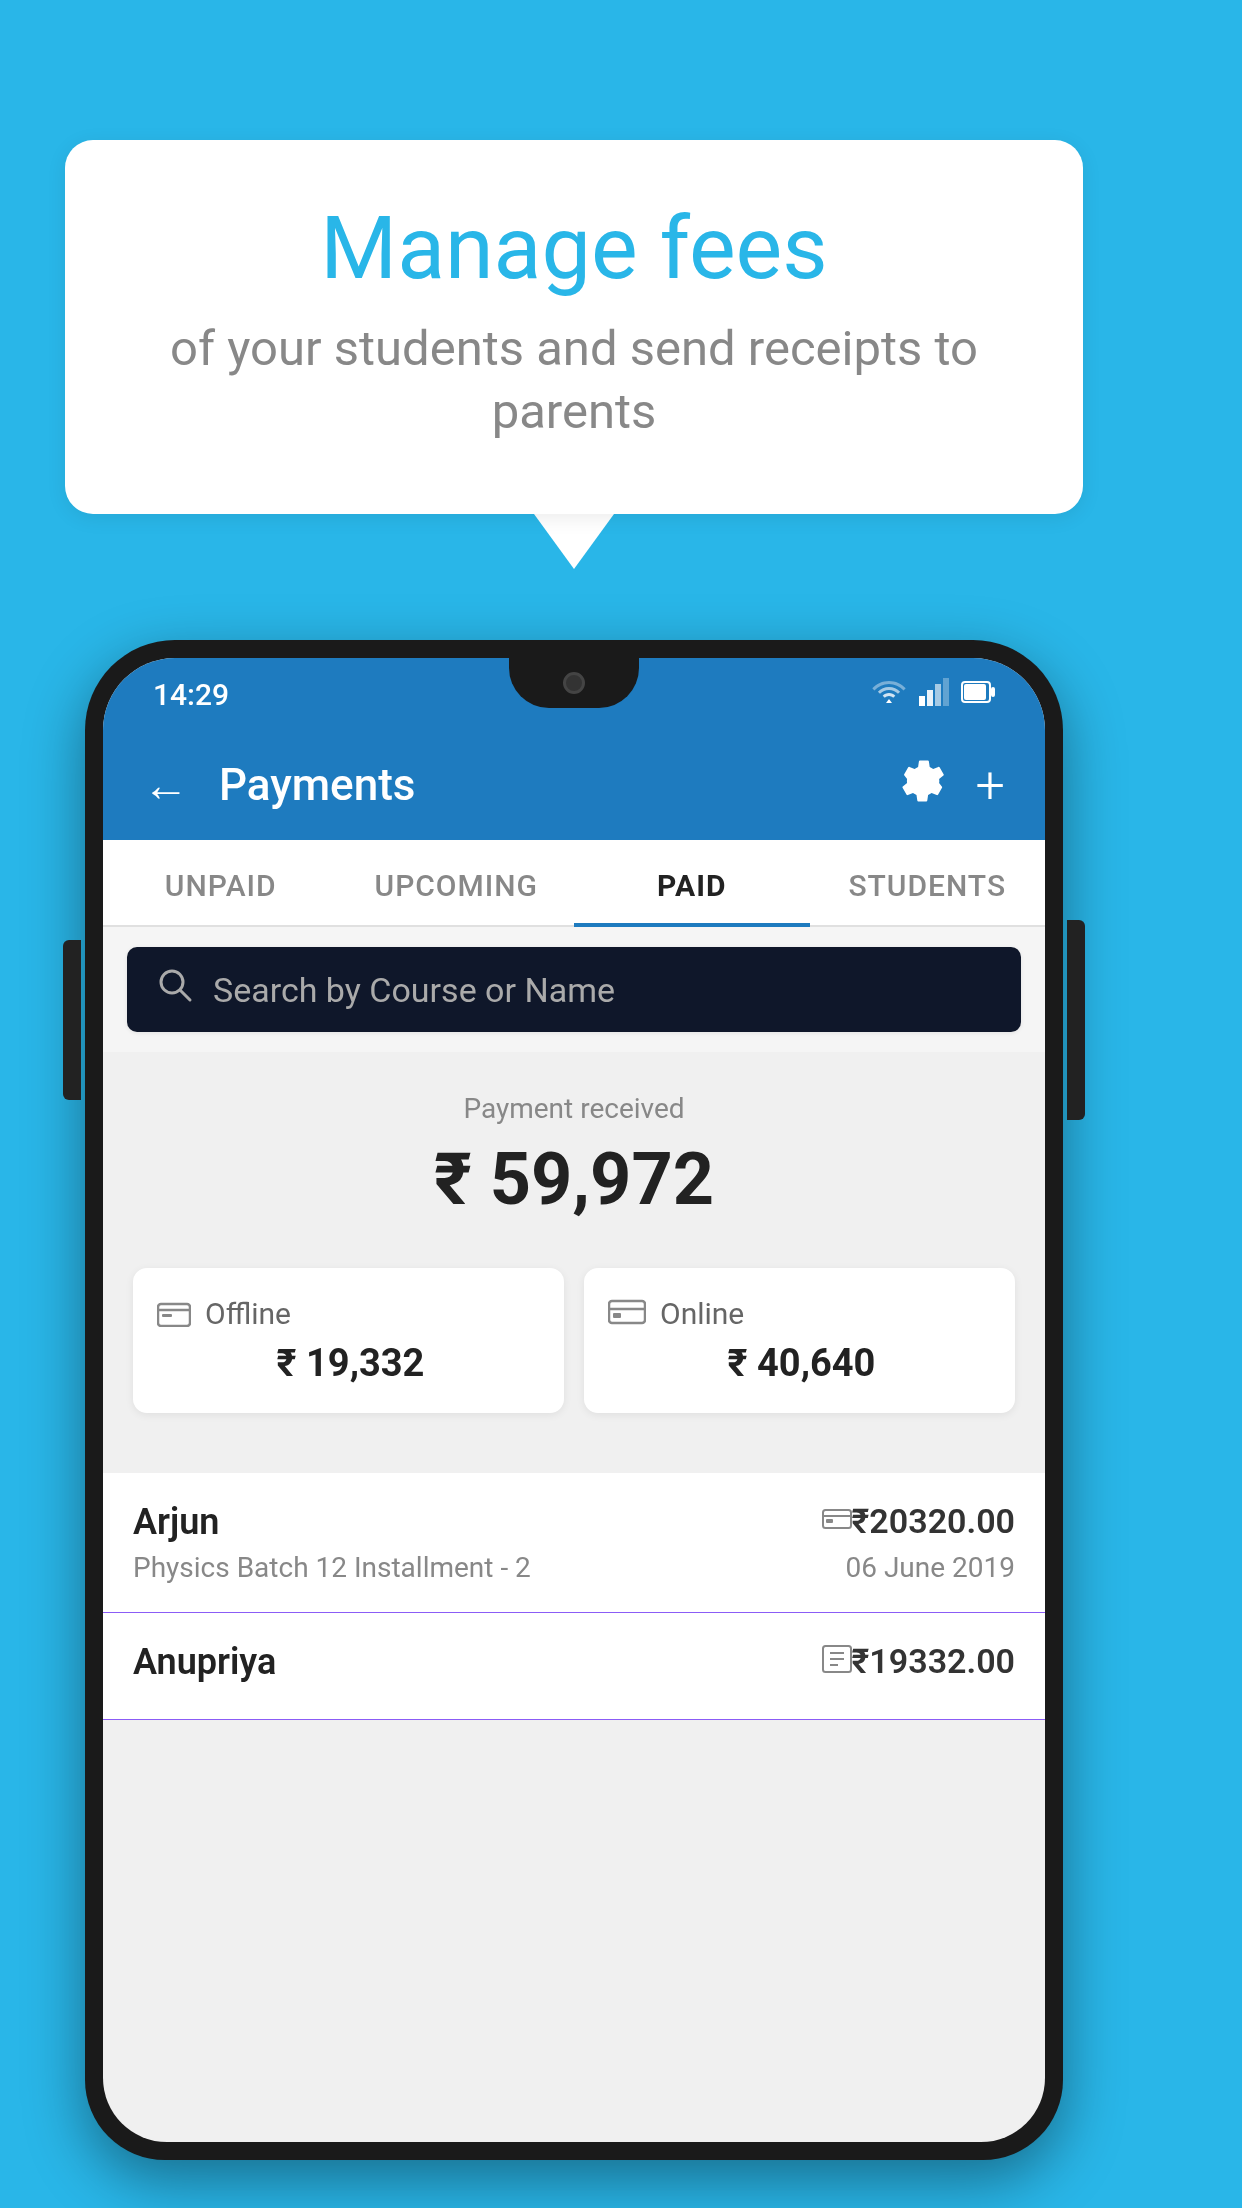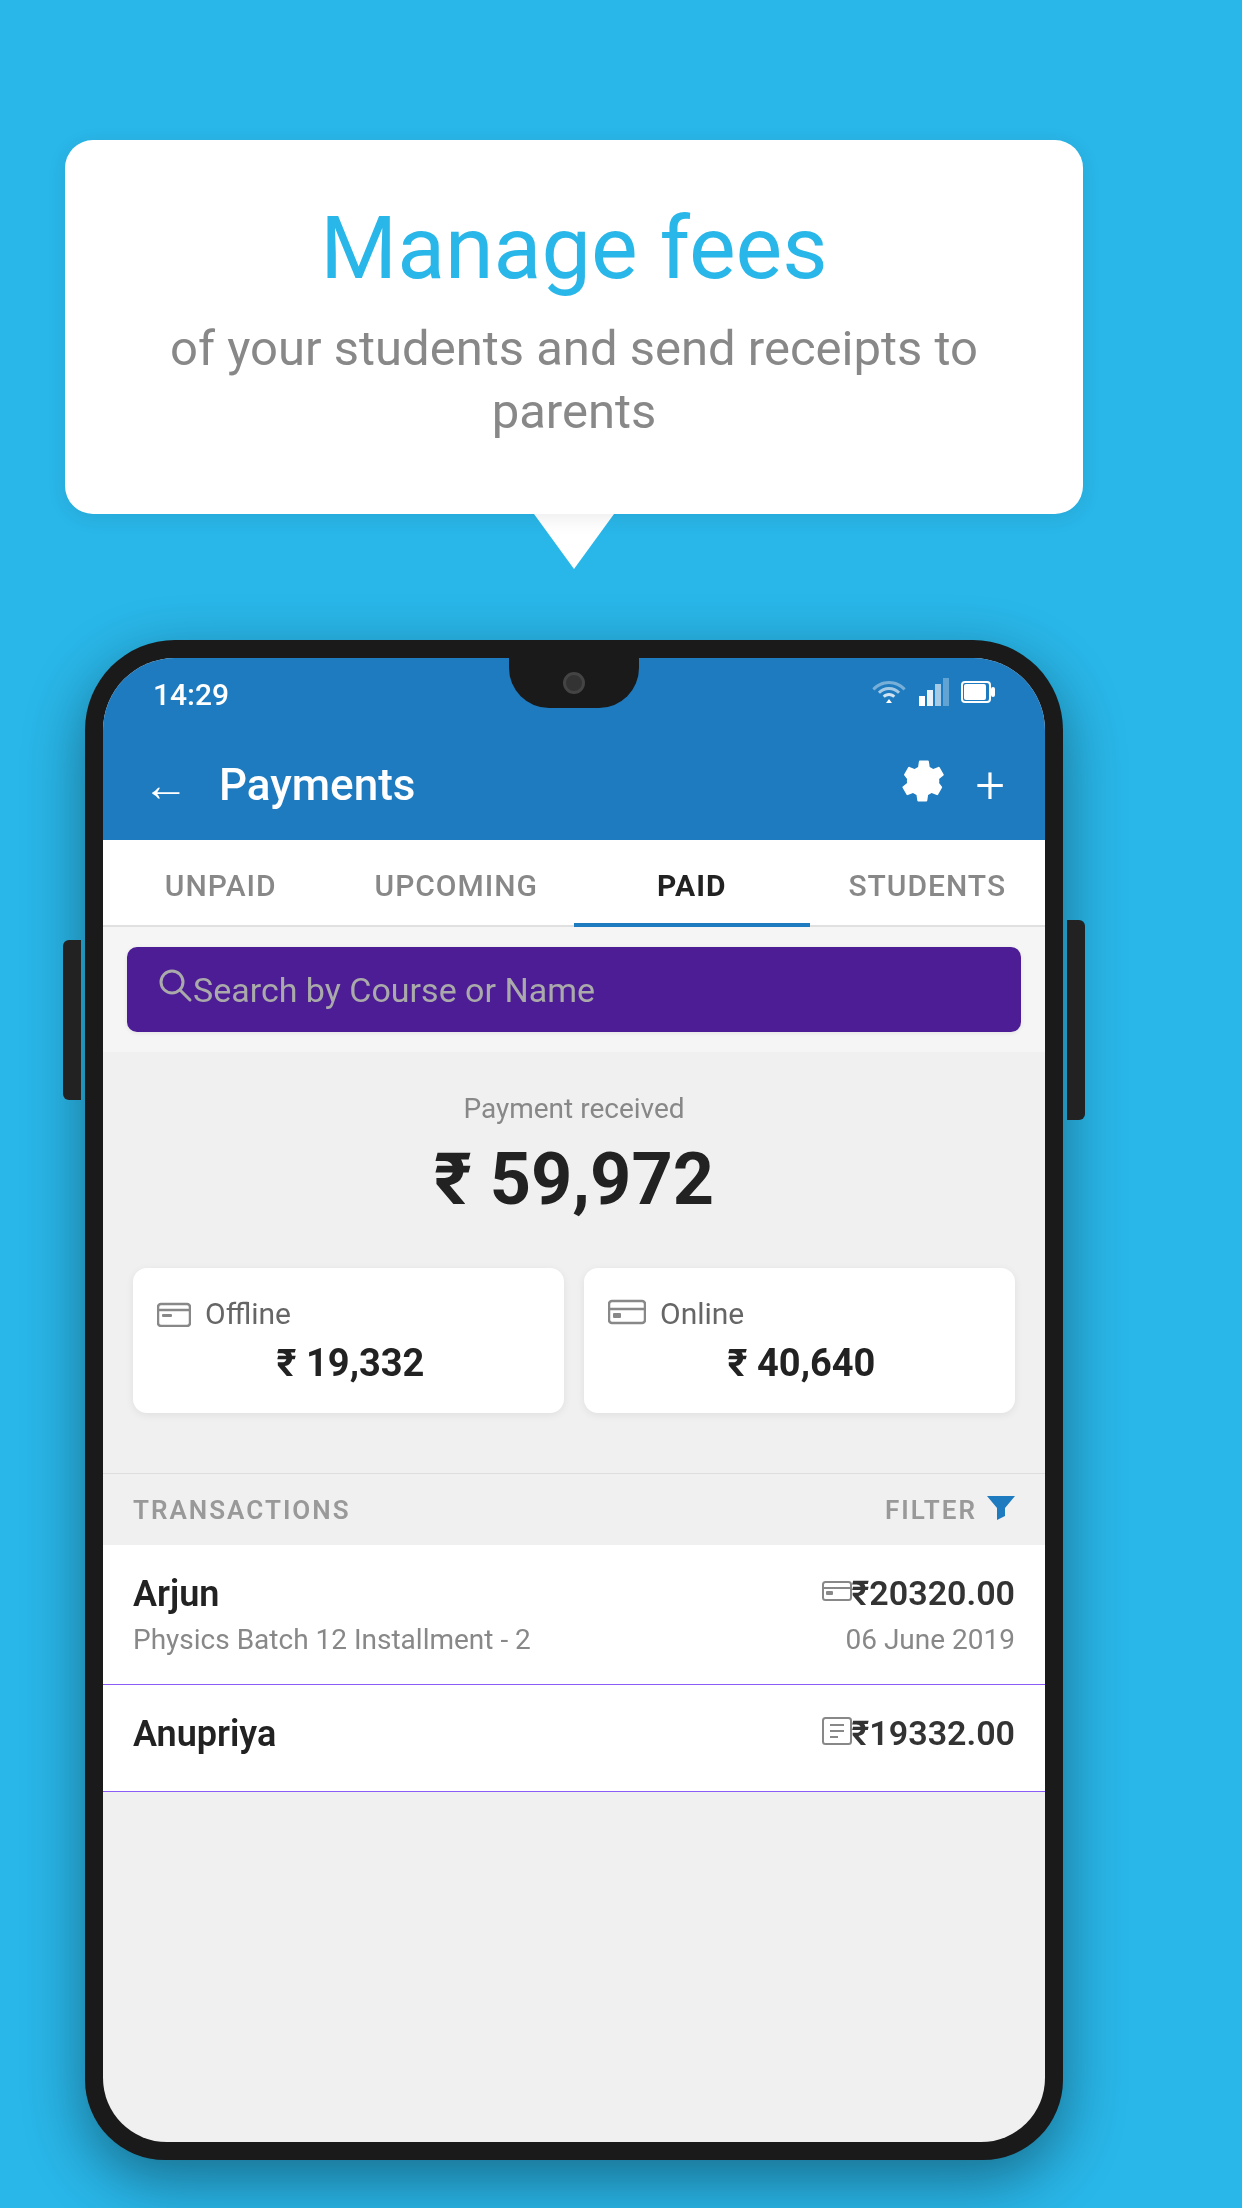--- a/index.html
+++ b/index.html
@@ -205,25 +205,26 @@
       height: 4px;
       background: #1e7bbf;
     }
 
     
     .search-container {
       background: #f5f5f5;
       padding: 20px 24px;
     }
     .search-bar {
-      background: #4c1d95;
+      background: #0f172a;
       border-radius: 10px;
       display: flex;
       align-items: center;
       padding: 20px 30px;
+      gap: 20px;
       box-shadow: 0 1px 4px rgba(0,0,0,0.08);
     }
     .search-placeholder {
       color: #aaa;
       font-size: 34px;
     }
 
     
     .payment-received {
       background: #f0f0f0;
@@ -458,31 +459,20 @@
                     <rect x="5" y="15" width="8" height="5" rx="1" fill="#888"></rect>
                   </svg>
                 </span>
                 <span class="card-type">Online</span>
               </div>
               <div class="card-amount">₹ 40,640</div>
             </div>
           </div>
         </div>
 
-        <div class="transactions-header">
-          <span class="transactions-label">TRANSACTIONS</span>
-          <div class="filter-container">
-            <span class="filter-label">FILTER</span>
-            <span style="color:#1e7bbf;font-size:28px;">
-              <svg width="28" height="28" viewBox="0 0 28 28" fill="#1e7bbf">
-                <polygon points="0,4 28,4 18,16 18,24 10,28 10,16"></polygon>
-              </svg>
-            </span>
-          </div>
-        </div>
 
         <div class="transaction-list">
 
           <div class="transaction-row">
             <div class="transaction-top">
               <span class="transaction-name">Arjun</span>
               <div class="transaction-amount-container">
                 <span>
                   <svg width="30" height="24" viewBox="0 0 30 24" fill="none">
                     <rect x="1" y="3" width="28" height="18" rx="2.5" stroke="#888" stroke-width="2"></rect>

